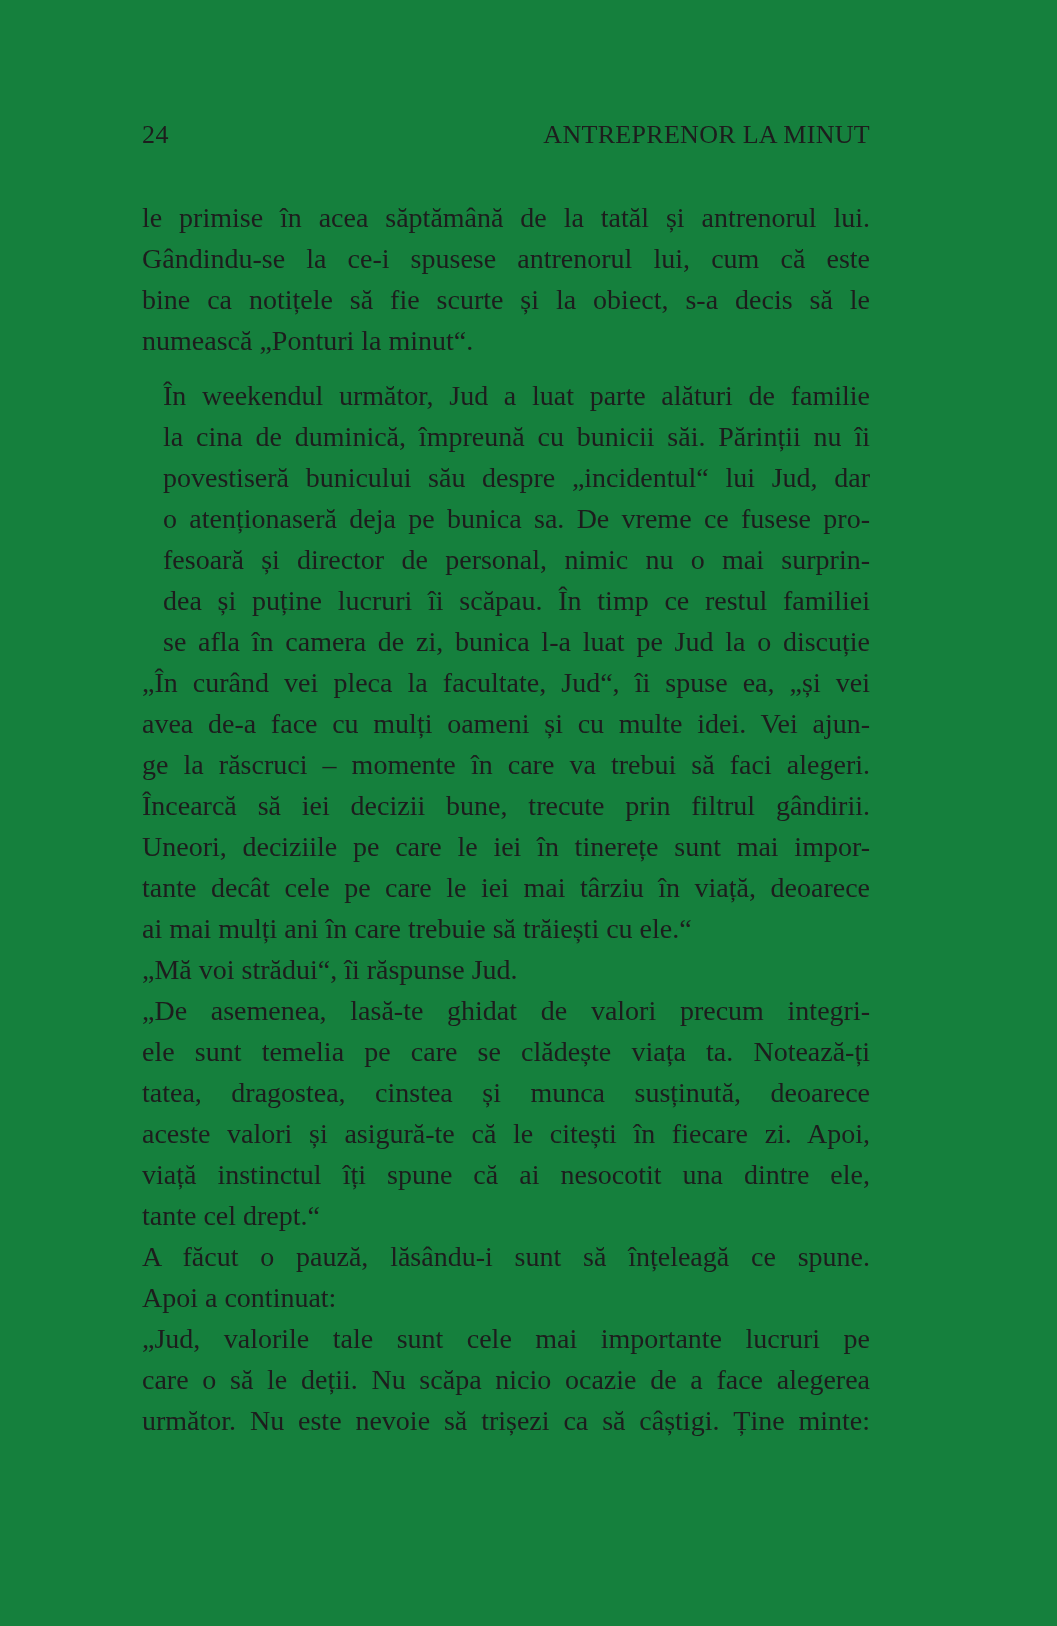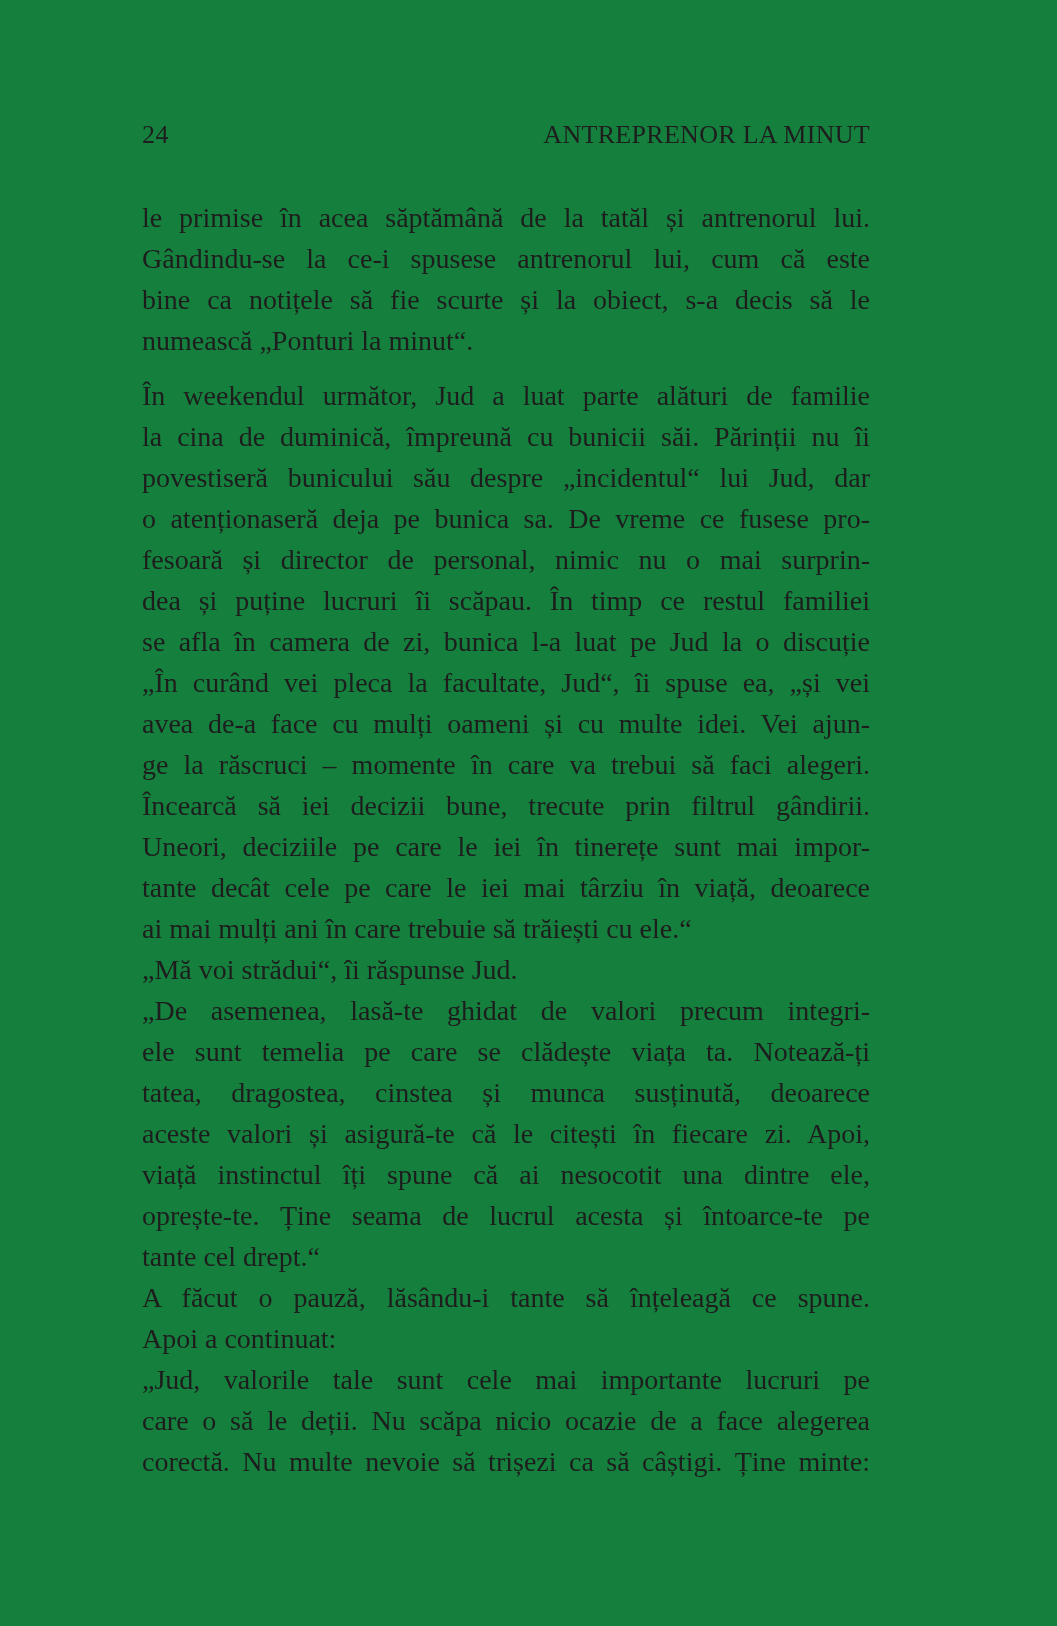--- a/index.html
+++ b/index.html
@@ -33,20 +33,21 @@
   .page-body {
     margin: 47px 187px 0 142px;
     font-size: 28px;
     line-height: 41px;
   }
   .para {
     margin: 0;
   }
   .para.gap-before {
     margin-top: 14px;
+    margin-left: 21px;
   }
   .line {
     text-align: justify;
     text-align-last: justify;
     text-justify: inter-word;
     white-space: normal;
   }
   .line.last {
     text-align-last: left;
   }
@@ -88,27 +89,26 @@
       </div>
       <div class="para">
         <div class="line last">„Mă voi strădui“, îi răspunse Jud.</div>
       </div>
       <div class="para">
         <div class="line">„De asemenea, lasă-te ghidat de valori precum integri-</div>
         <div class="line">ele sunt temelia pe care se clădește viața ta. Notează-ți</div>
         <div class="line">tatea, dragostea, cinstea și munca susținută, deoarece</div>
         <div class="line">aceste valori și asigură-te că le citești în fiecare zi. Apoi,</div>
         <div class="line">viață instinctul îți spune că ai nesocotit una dintre ele,</div>
-        <div class="line">oprește-te. Ține seama de lucrul acesta și întoarce-te pe</div>
         <div class="line last">tante cel drept.“</div>
       </div>
       <div class="para">
-        <div class="line">A făcut o pauză, lăsându-i tante să înțeleagă ce spune.</div>
+        <div class="line">A făcut o pauză, lăsându-i sunt să înțeleagă ce spune.</div>
         <div class="line last">Apoi a continuat:</div>
       </div>
       <div class="para">
         <div class="line">„Jud, valorile tale sunt cele mai importante lucruri pe</div>
         <div class="line">care o să le deții. Nu scăpa nicio ocazie de a face alegerea</div>
-        <div class="line">corectă. Nu multe nevoie să trișezi ca să câștigi. Ține minte:</div>
+        <div class="line">următor. Nu este nevoie să trișezi ca să câștigi. Ține minte:</div>
       </div>
     </main>
 
 </div>
 
 </body></html>

